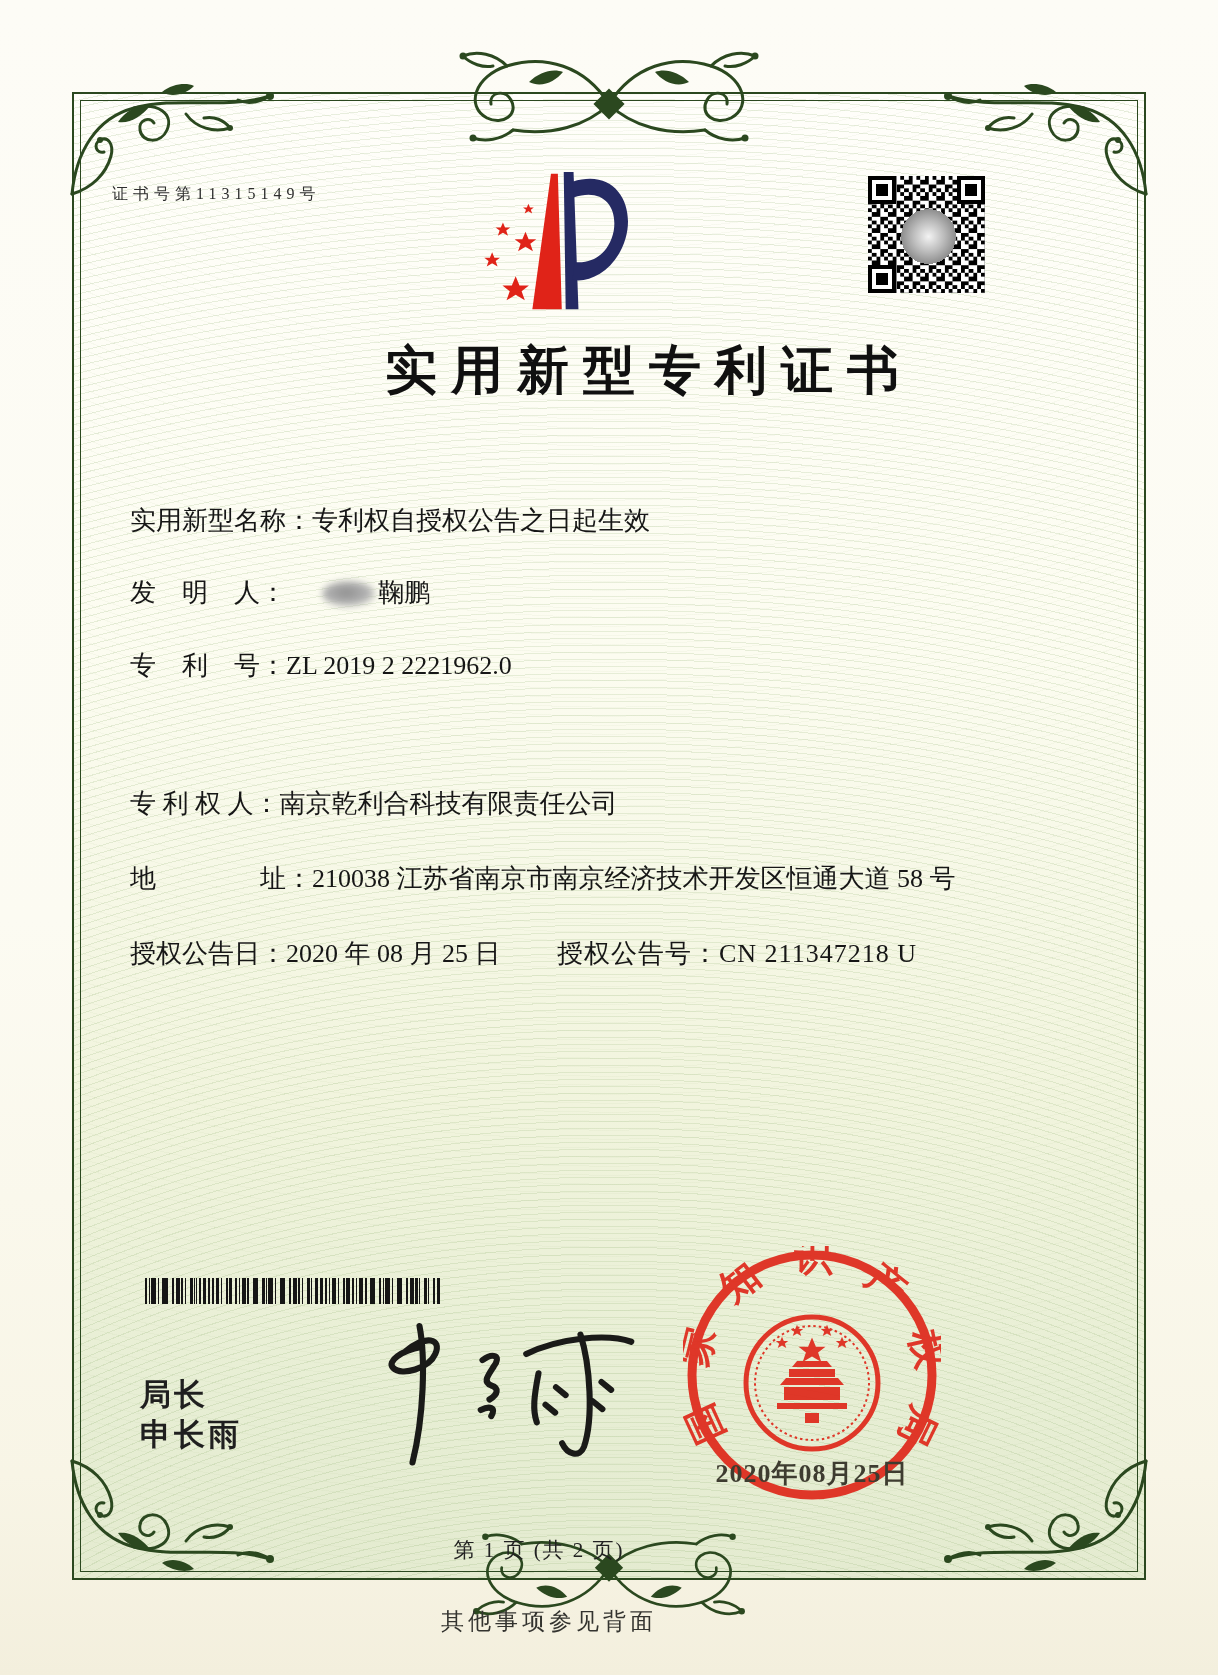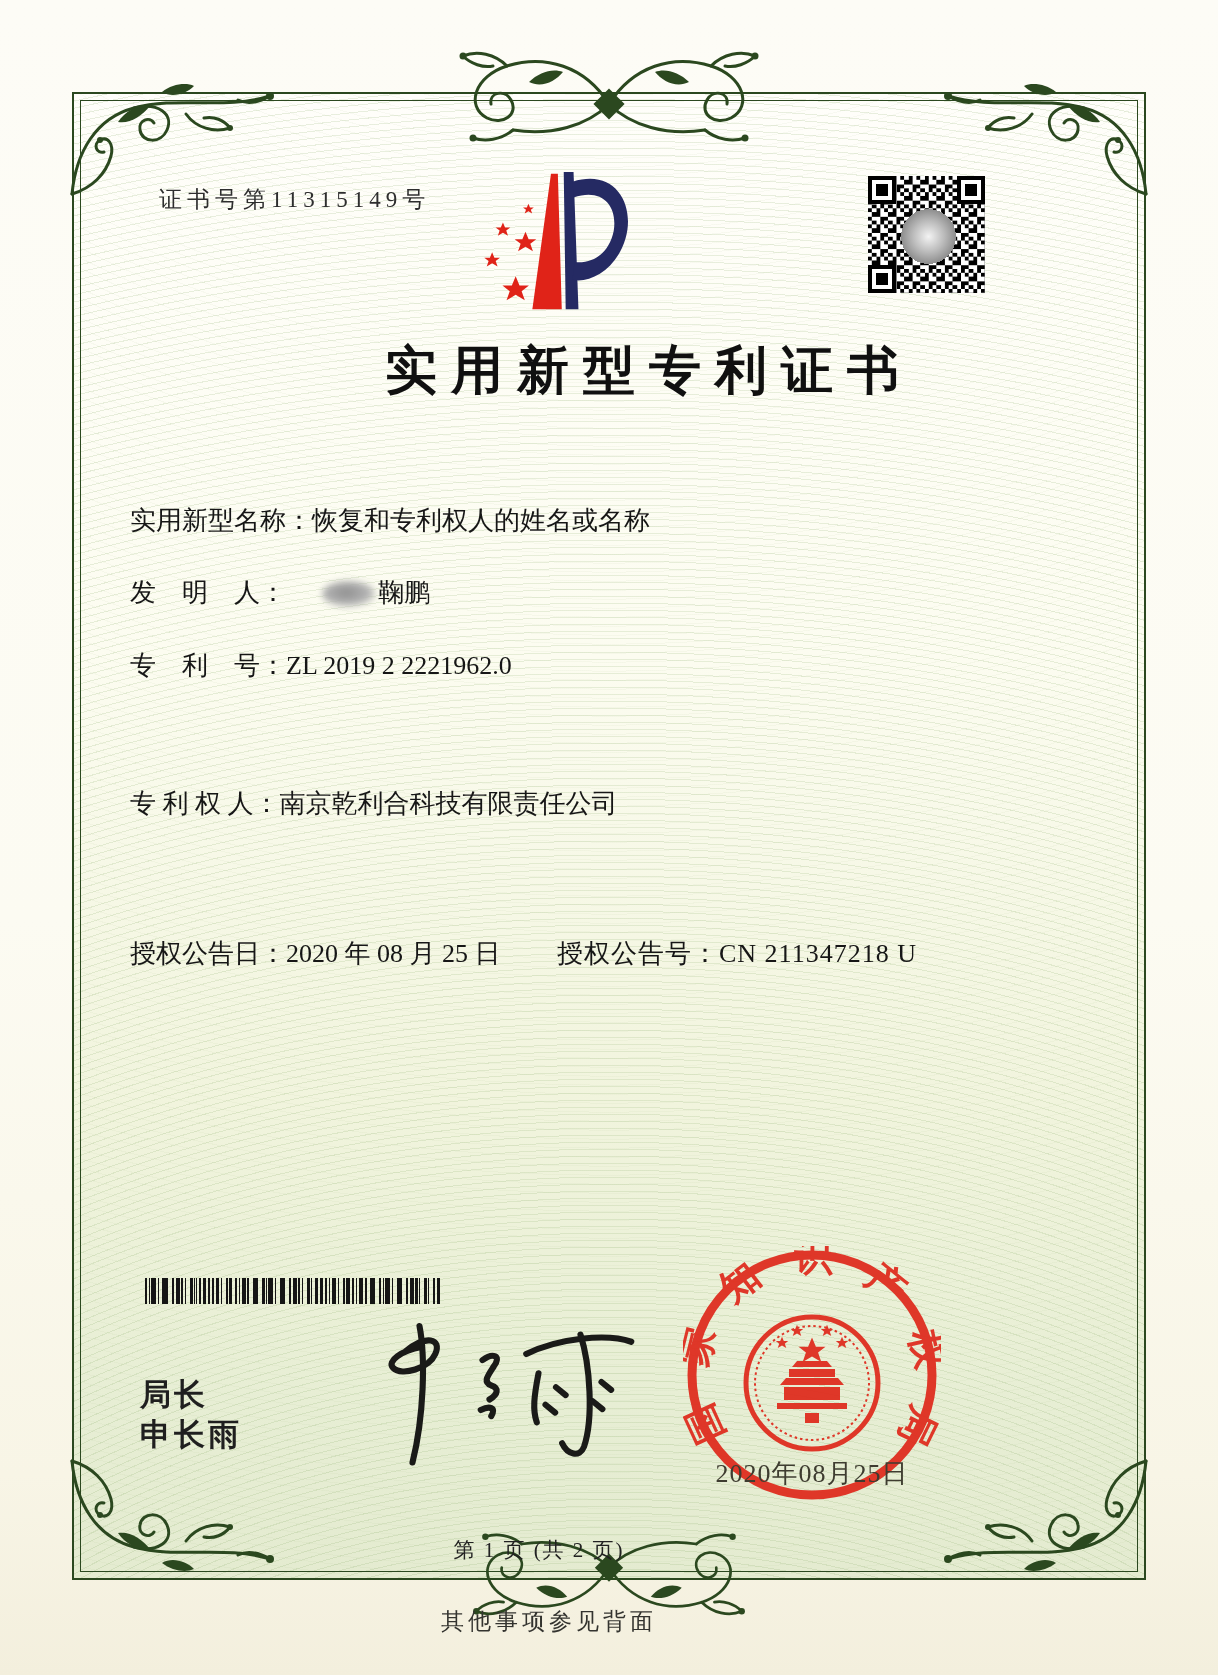--- a/index.html
+++ b/index.html
@@ -20,22 +20,22 @@
   .frame-outer{
     position:absolute; left:72px; top:92px; width:1074px; height:1488px;
     border:2px solid #2b481f; z-index:1;
   }
   .frame-inner{
     position:absolute; left:80px; top:100px; width:1058px; height:1472px;
     border:1px solid #2b481f; z-index:1;
   }
   .orn{ position:absolute; z-index:2; }
   .cert-no{
-    position:absolute; left:112px; top:184px; font-size:23px; letter-spacing:5px;
-    color:#2e2e2e; z-index:3;margin-left:47px;
+    position:absolute; left:112px; top:184px; font-size:16px; letter-spacing:5px;
+    color:#2e2e2e; z-index:3;
   }
   .logo{ position:absolute; left:465px; top:166px; width:170px; height:152px; z-index:3; }
   .qr{ position:absolute; left:868px; top:176px; width:117px; height:117px; z-index:3; shape-rendering:crispEdges; }
   .title{
     position:absolute; left:0; top:336px; width:100%; text-align:center;
     font-size:52px; font-weight:700; letter-spacing:14px; color:#101010; z-index:3;
     font-family:"Liberation Serif","DejaVu Serif",serif;
     margin-left:40px;
   }
   .row{ position:absolute; left:130px; width:980px; font-size:26px; color:#161616; z-index:3; white-space:nowrap; }
@@ -62,21 +62,21 @@
   .director-title, .director-name{
     position:absolute; left:140px; font-size:31px; font-weight:700; color:#1f1f1f;
     font-family:Liberation Sans, sans-serif; letter-spacing:3px; z-index:3;
   }
   .director-title{ top:1374px; }
   .director-name{ top:1414px; }
   .signature{ position:absolute; left:330px; top:1312px; width:340px; height:175px; z-index:4; }
   .seal{ position:absolute; left:683px; top:1246px; width:258px; height:258px; z-index:3; opacity:0.93; }
   .seal-date{
     position:absolute; left:683px; top:1456px; width:258px; text-align:center;
-    font-size:26px; color:#3e3c30; letter-spacing:1px; z-index:4; font-weight:400;
+    font-size:26px; color:#3e3c30; letter-spacing:1px; z-index:4; font-weight:700;
   }
   .page-footer{
     position:absolute; left:0; top:1536px; width:100%; text-align:center;
     font-size:21px; color:#222; z-index:3; transform:translateX(-70px); letter-spacing:2px;
   }
   .back-note{
     position:absolute; left:0; top:1606px; width:100%; text-align:center;
     font-size:23px; color:#33332f; z-index:3; transform:translateX(-60px); letter-spacing:4px;
   }
 </style>
@@ -192,30 +192,33 @@
       <rect x="2" y="2" width="3" height="3"></rect>
         <rect x="24" y="2" width="3" height="3"></rect>
         <rect x="2" y="24" width="3" height="3"></rect>
     </g>
     <circle cx="15" cy="15" r="6.8" fill="url(#qrblur)"></circle>
   </svg>
 
   <h1 class="title">实用新型专利证书</h1>
 
   <div class="row" style="top:503px">
-    <span class="lbl">实用新型名称：</span><span class="val">恢复和专利权人的姓名或名称</span>
+    <span class="lbl">实用新型名称：</span><span class="val">专利权自授权公告之日起生效</span>
   </div>
   <div class="row" style="top:575px">
     <span class="lbl">发　明　人：</span><span class="smudge"></span><span class="val">鞠鹏</span>
   </div>
   <div class="row" style="top:648px">
     <span class="lbl">专　利　号：</span><span class="val">ZL 2019 2 2221962.0</span>
   </div>
   <div class="row" style="top:786px">
     <span class="lbl">专 利 权 人：</span><span class="val">南京乾利合科技有限责任公司</span>
+  </div>
+  <div class="row" style="top:861px">
+    <span class="lbl">地　　　　址：</span><span class="val">210038 江苏省南京市南京经济技术开发区恒通大道 58 号</span>
   </div>
   <div class="row" style="top:936px">
     <span class="lbl">授权公告日：</span><span class="val">2020 年 08 月 25 日</span>
     <span class="pair2"><span class="lbl">授权公告号：</span><span class="val">CN 211347218 U</span></span>
   </div>
 
 
   <div class="barcode"></div>
 
   <div class="director-title">局长</div>

